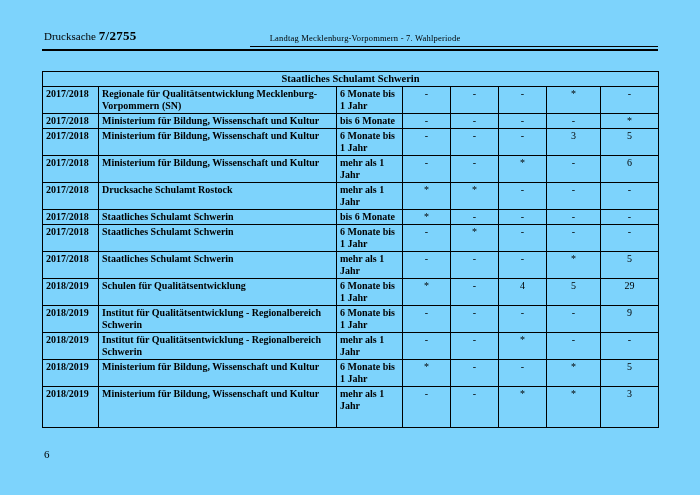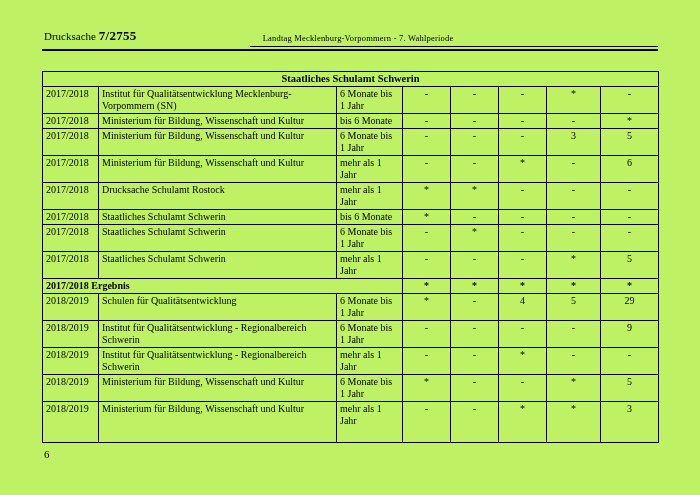--- a/index.html
+++ b/index.html
@@ -2,43 +2,43 @@
 <html><head>
 <meta charset="utf-8">
 <style>
   html, body { margin: 0; padding: 0; }
   body {
     width: 700px; height: 495px;
     background: #ffffff;
     font-family: "Liberation Serif", serif;
     color: #000;
   }
-  .page { position: relative; width: 700px; height: 495px; background: #bef264; overflow: hidden; }
+  .page { position: relative; width: 700px; height: 495px; background: #7dd3fc; overflow: hidden; }
   .content { position: absolute; left: 42px; top: 0; width: 616px; }
 
   .hdr { position: relative; margin-top: 25px; height: 20px; }
   .doc-ref { position: absolute; left: 2px; bottom: 1px; font-size: 11px; }
   .doc-ref b { font-size: 13px; letter-spacing: 0.3px; }
-  .hdr-center { position: absolute; left: 8px; width: 100%; text-align: center; bottom: 2px; font-size: 8.5px; letter-spacing: 0.2px; }
+  .hdr-center { position: absolute; left: 15px; width: 100%; text-align: center; bottom: 2px; font-size: 8.5px; letter-spacing: 0.2px; }
   .thin-rule { position: absolute; left: 208px; right: 0; bottom: -2px; border-bottom: 1px solid #000; }
   .thick-rule { margin-top: 4px; border-bottom: 2.5px solid #000; }
 
   table { border-collapse: collapse; table-layout: fixed; width: 616px; margin-top: 20px; border-radius: 24px; }
   th, td {
     border: 1px solid #000;
     vertical-align: top;
     padding: 1px 3px;
     font-size: 10px;
     line-height: 12px;
     overflow: hidden;
     word-wrap: break-word;
   }
   .table-title { font-weight: bold; text-align: center; font-size: 10.5px; }
   thead th { font-weight: bold; text-align: center; white-space: pre-line; }
-  td.c-year, td.c-inst, td.c-dauer, td.c-label { text-align: left; }
+  td.c-year, td.c-inst, td.c-dauer, td.c-label { text-align: left; font-weight: bold; }
   td.c-val { text-align: center; }
   tr.ergebnis td { font-weight: bold; }
   tbody tr:last-child td { height: 38px; }
 
   .page-number { position: absolute; left: 44px; top: 448px; font-size: 11px; }
 </style>
 </head>
 <body>
 
 <div class="page">
@@ -63,21 +63,21 @@
         <col style="width:58px">
       </colgroup>
       <thead>
         <tr>
           <th class="table-title" colspan="8">Staatliches Schulamt Schwerin</th>
         </tr>
       </thead>
       <tbody id="tbody">
           <tr>
             <td class="c-year">2017/2018</td>
-            <td class="c-inst">Institut für Qualitätsentwicklung Mecklenburg-Vorpommern (SN)</td>
+            <td class="c-inst">Regionale für Qualitätsentwicklung Mecklenburg-Vorpommern (SN)</td>
             <td class="c-dauer">6 Monate bis 1 Jahr</td>
             <td class="c-val">-</td>
             <td class="c-val">-</td>
             <td class="c-val">-</td>
             <td class="c-val">*</td>
             <td class="c-val">-</td>
           </tr>
           <tr>
             <td class="c-year">2017/2018</td>
             <td class="c-inst">Ministerium für Bildung, Wissenschaft und Kultur</td>
@@ -140,28 +140,20 @@
           </tr>
           <tr>
             <td class="c-year">2017/2018</td>
             <td class="c-inst">Staatliches Schulamt Schwerin</td>
             <td class="c-dauer">mehr als 1 Jahr</td>
             <td class="c-val">-</td>
             <td class="c-val">-</td>
             <td class="c-val">-</td>
             <td class="c-val">*</td>
             <td class="c-val">5</td>
-          </tr>
-          <tr class="ergebnis">
-            <td class="c-label" colspan="3">2017/2018 Ergebnis</td>
-            <td class="c-val">*</td>
-            <td class="c-val">*</td>
-            <td class="c-val">*</td>
-            <td class="c-val">*</td>
-            <td class="c-val">*</td>
           </tr>
           <tr>
             <td class="c-year">2018/2019</td>
             <td class="c-inst">Schulen für Qualitätsentwicklung</td>
             <td class="c-dauer">6 Monate bis 1 Jahr</td>
             <td class="c-val">*</td>
             <td class="c-val">-</td>
             <td class="c-val">4</td>
             <td class="c-val">5</td>
             <td class="c-val">29</td>

